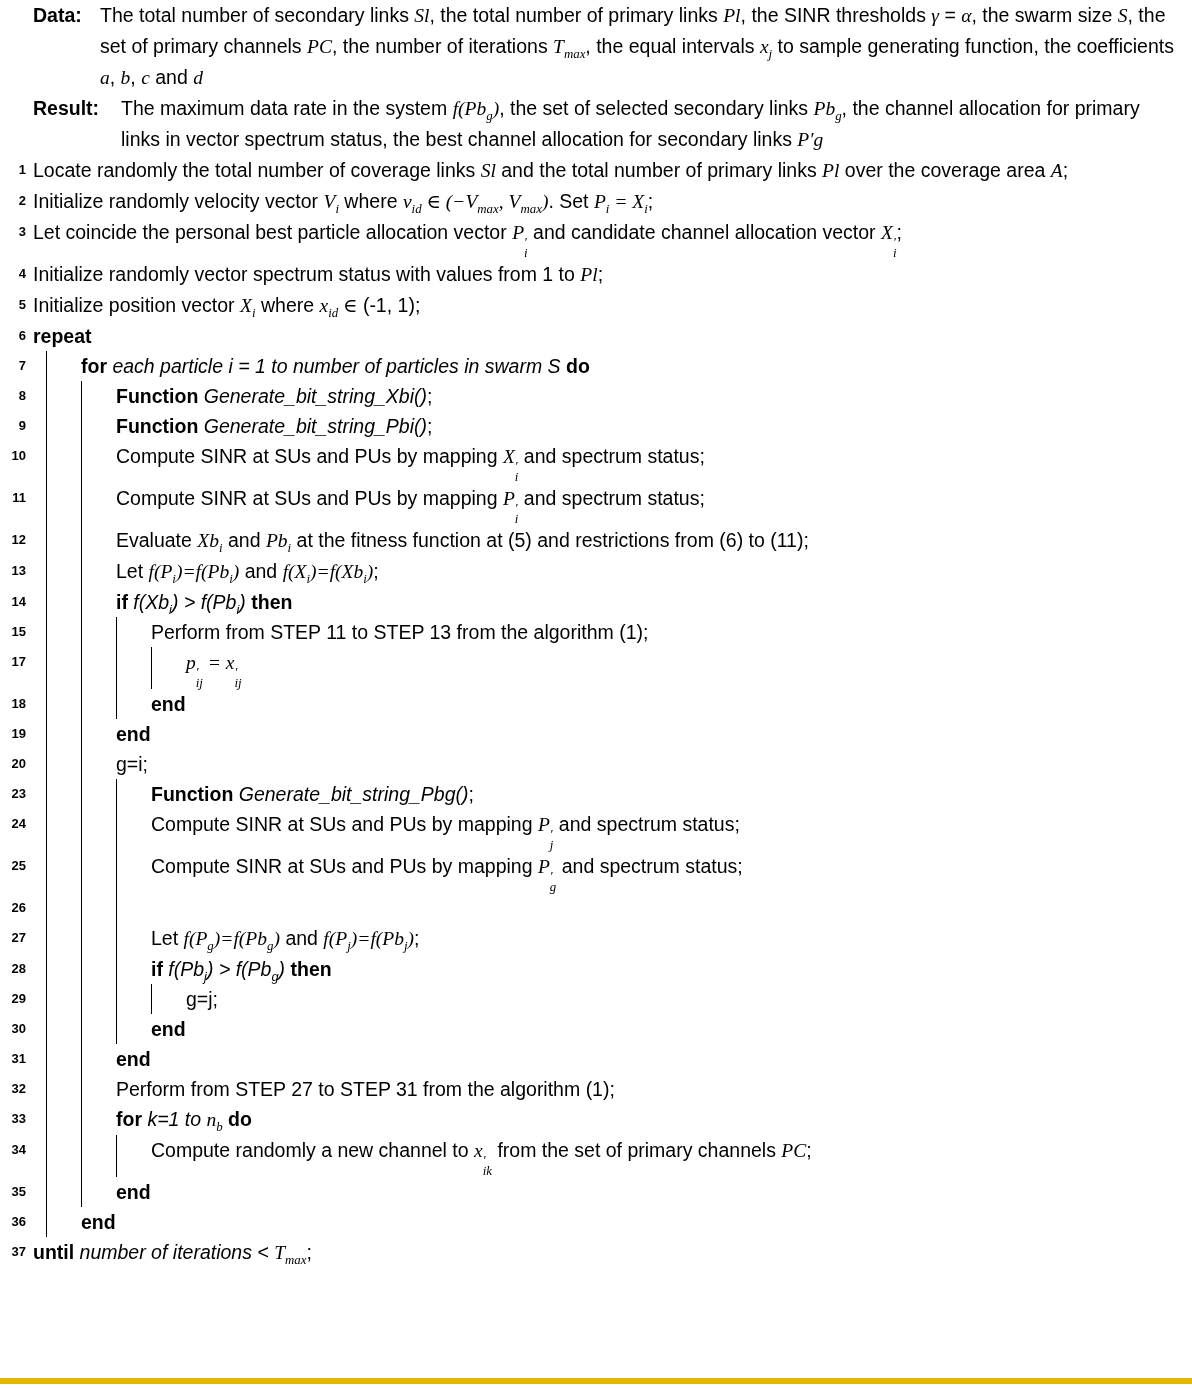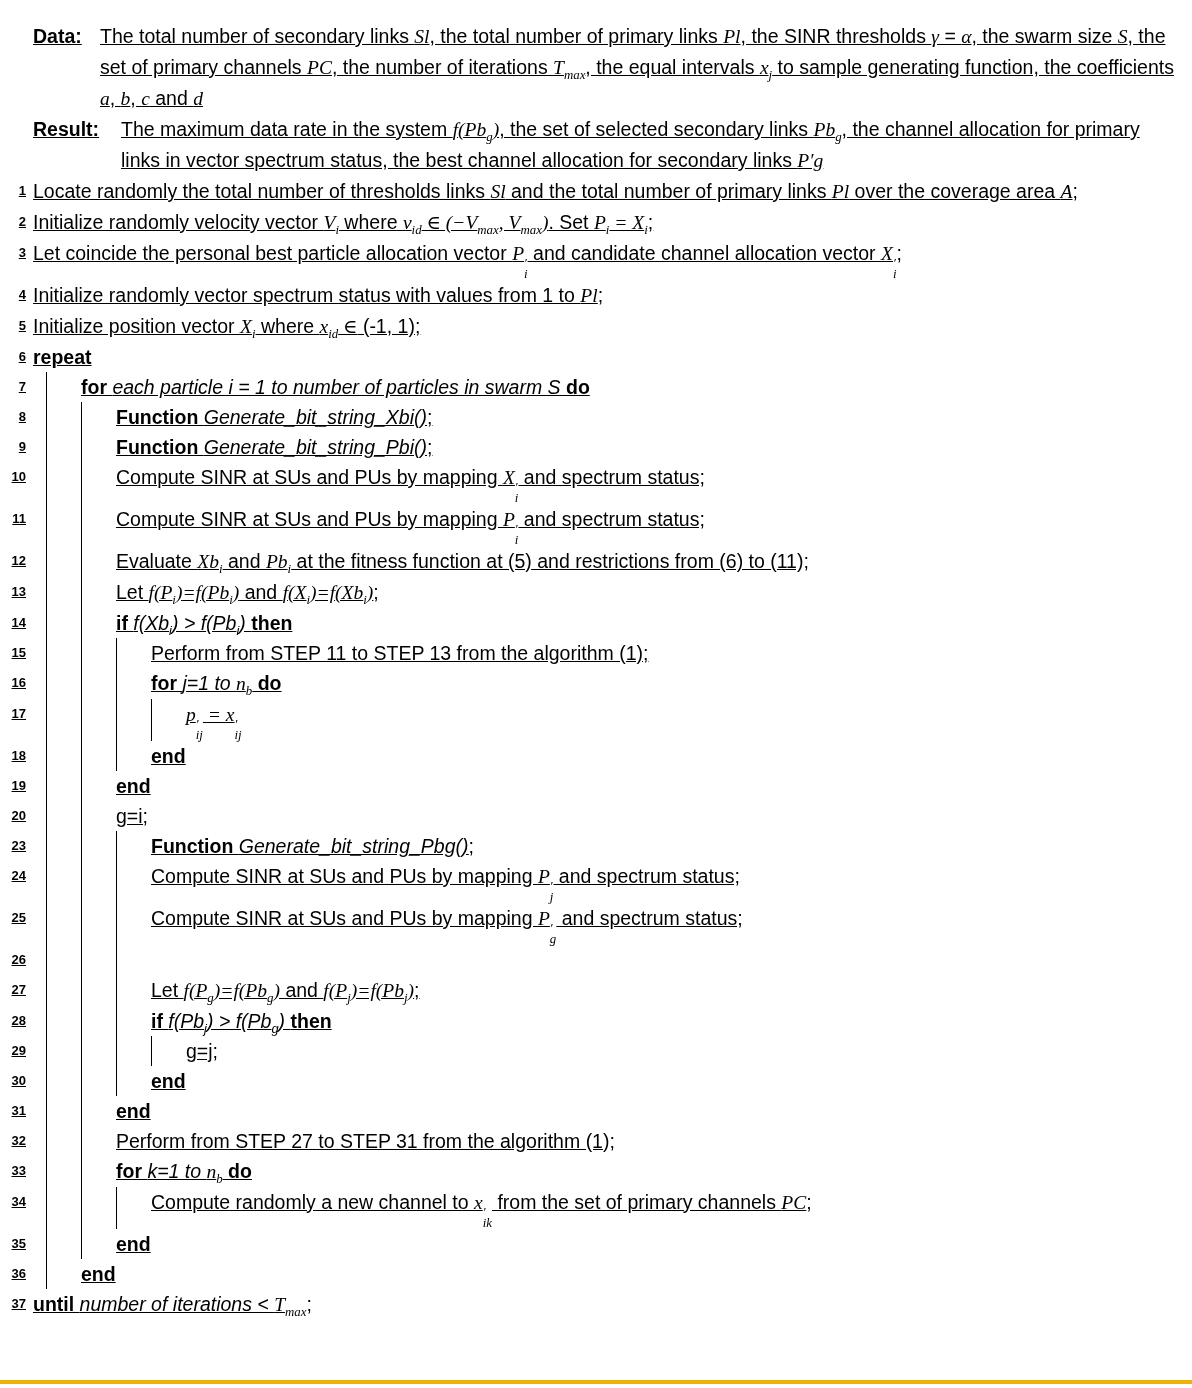--- a/index.html
+++ b/index.html
@@ -13,23 +13,22 @@
     height: 1388px;
     overflow: hidden;
     font-family: "Liberation Sans", "DejaVu Sans", sans-serif;
     font-size: 19.5px;
     line-height: 30px;
   }
   .algo {
     box-sizing: border-box;
     width: 1192px;
     height: 1384px;
-    padding: 21px 12px 0 4px;
-    border-bottom: 4px solid #eab308;
-    text-decoration: underline;
+    padding: 0 12px 0 4px;
+    border-bottom: 6px solid #eab308;
   }
   
   .hdr {
     display: flex;
     margin-left: 29px;
   }
   .hdr-label {
     flex: 0 0 auto;
     font-weight: bold;
   }
@@ -94,21 +93,21 @@
   </div>
 
   <div class="hdr">
     <div class="hdr-label w-result">Result:</div>
     <div class="hdr-body"><span class="seg t-p">The maximum data rate in the system </span><span class="seg t-m">f(Pb<sub class="sb">g</sub></span><span class="seg t-m">)</span><span class="seg t-p">, the set of selected secondary links </span><span class="seg t-m">Pb<sub class="sb">g</sub></span><span class="seg t-p">, the channel allocation for primary links in vector spectrum status, the best channel allocation for secondary links </span><span class="seg t-m">P′g</span></div>
   </div>
 
   <div id="algo-lines">
       <div class="row">
         <div class="num">1</div>
-        <div class="txt"><span class="seg t-p">Locate randomly the total number of thresholds links </span><span class="seg t-m">Sl</span><span class="seg t-p"> and the total number of primary links </span><span class="seg t-m">Pl</span><span class="seg t-p"> over the coverage area </span><span class="seg t-m">A</span><span class="seg t-p">;</span></div>
+        <div class="txt"><span class="seg t-p">Locate randomly the total number of coverage links </span><span class="seg t-m">Sl</span><span class="seg t-p"> and the total number of primary links </span><span class="seg t-m">Pl</span><span class="seg t-p"> over the coverage area </span><span class="seg t-m">A</span><span class="seg t-p">;</span></div>
       </div>
       <div class="row">
         <div class="num">2</div>
         <div class="txt"><span class="seg t-p">Initialize randomly velocity vector </span><span class="seg t-m">V<sub class="sb">i</sub></span><span class="seg t-p"> where </span><span class="seg t-m">v<sub class="sb">id</sub></span><span class="seg t-m"> ∈ (−V<sub class="sb">max</sub></span><span class="seg t-m">, V<sub class="sb">max</sub></span><span class="seg t-m">)</span><span class="seg t-p">. Set </span><span class="seg t-m">P<sub class="sb">i</sub></span><span class="seg t-m"> = X<sub class="sb">i</sub></span><span class="seg t-p">;</span></div>
       </div>
       <div class="row">
         <div class="num">3</div>
         <div class="txt"><span class="seg t-p">Let coincide the personal best particle allocation vector </span><span class="seg t-m">P<span class="ss">
               <span>′</span>
               <span>i</span>
@@ -192,28 +191,20 @@
       </div>
       <div class="row">
         <div class="num">15</div>
         <div class="bar-off"></div>
         <div class="bar"></div>
         <div class="bar"></div>
         <div class="bar"></div>
         <div class="txt"><span class="seg t-p">Perform from STEP 11 to STEP 13 from the algorithm (1);</span></div>
       </div>
       <div class="row">
-        <div class="num">16</div>
-        <div class="bar-off"></div>
-        <div class="bar"></div>
-        <div class="bar"></div>
-        <div class="bar"></div>
-        <div class="txt"><span class="seg t-b">for </span><span class="seg t-i">j=1 to </span><span class="seg t-m">n<sub class="sb">b</sub></span><span class="seg t-b"> do</span></div>
-      </div>
-      <div class="row">
         <div class="num">17</div>
         <div class="bar-off"></div>
         <div class="bar"></div>
         <div class="bar"></div>
         <div class="bar"></div>
         <div class="bar"></div>
         <div class="txt"><span class="seg t-m">p<span class="ss">
               <span>′</span>
               <span>ij</span>
             </span></span><span class="seg t-m"> = </span><span class="seg t-m">x<span class="ss">

